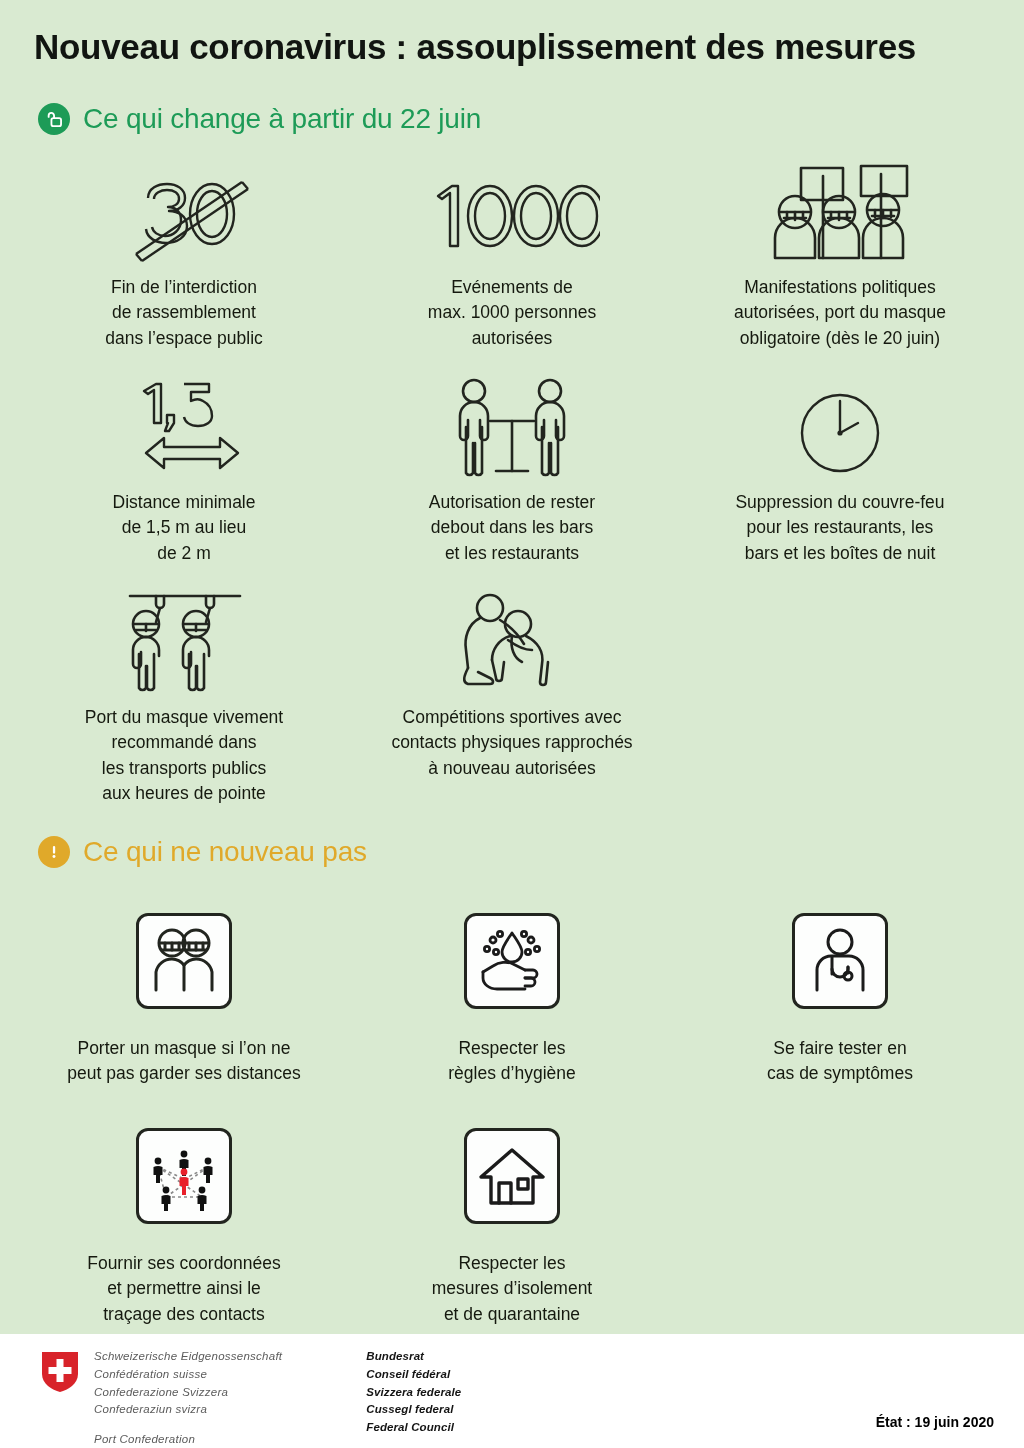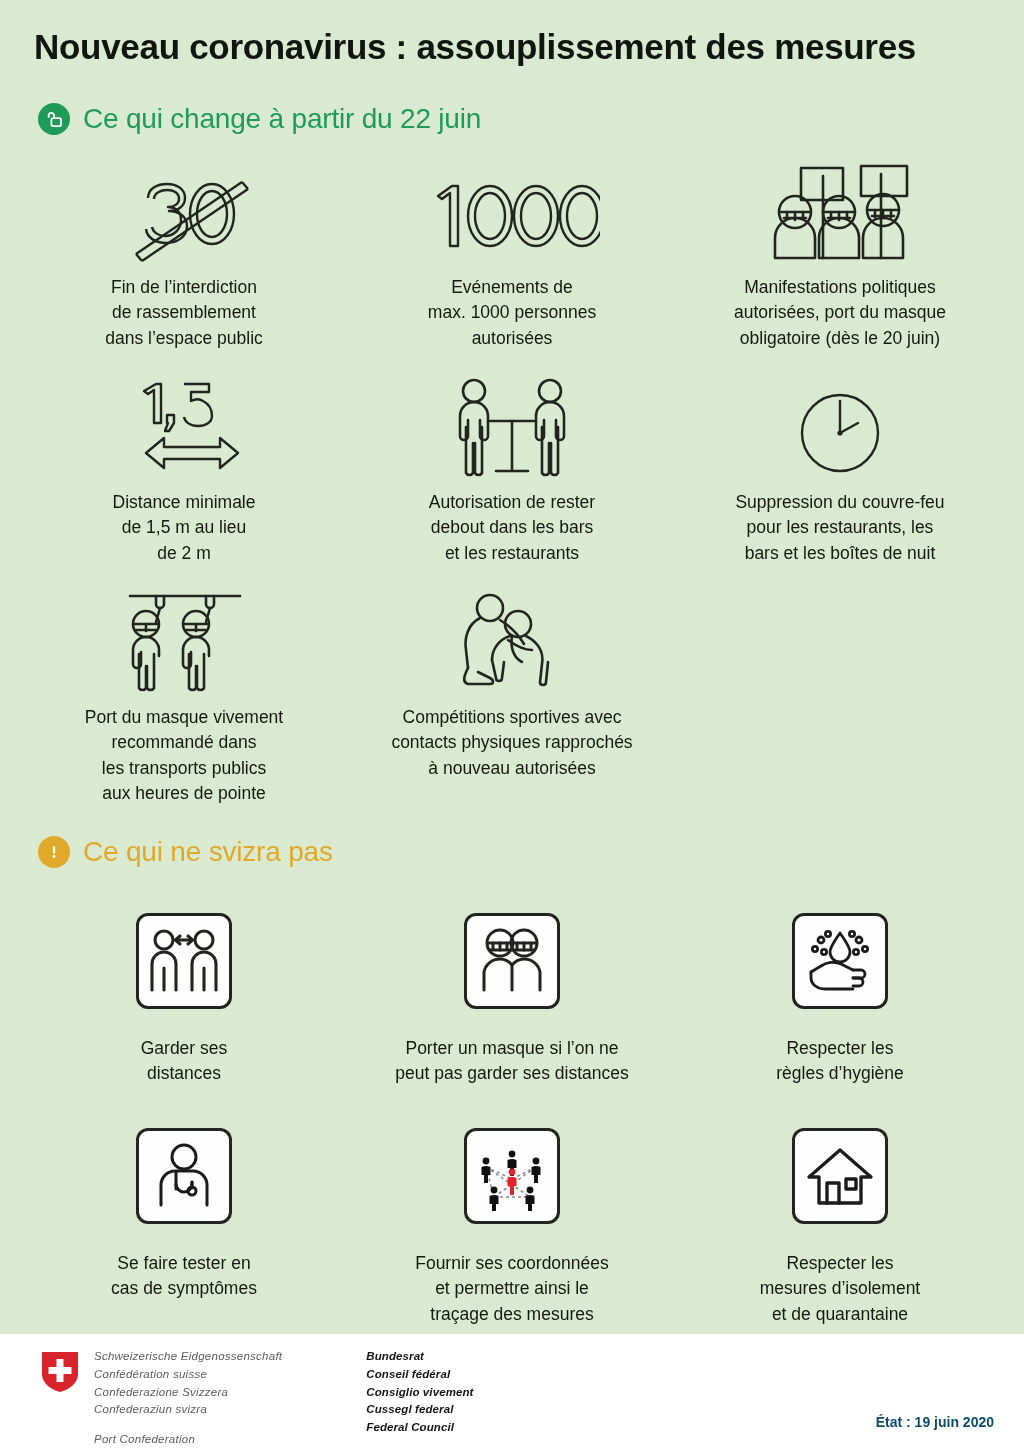--- a/index.html
+++ b/index.html
@@ -152,21 +152,21 @@
     letter-spacing: 0.1px;
     margin-left: 70px;
     white-space: nowrap;
   }
   .status-date {
     position: absolute;
     right: 30px;
     bottom: 18px;
     font-size: 14px;
     font-weight: bold;
-    color: #0c4a6e;
+    color: #000000;
   }
 </style>
 </head>
 <body>
 
 <div class="poster">
 
   <div class="title">Nouveau coronavirus : assouplissement des mesures</div>
 
   <div class="section-head" id="sec-change">
@@ -377,44 +377,25 @@
 
   </div>
 
   <div class="section-head" id="sec-nochange">
     <span class="badge">
       <svg width="22" height="22" viewBox="0 0 24 24">
         <rect x="10.8" y="5.4" width="2.5" height="8.4" rx="1.2" fill="#ffffff"></rect>
         <circle cx="12" cy="17" r="1.6" fill="#ffffff"></circle>
       </svg>
     </span>
-    <span class="head-text">Ce qui ne svizra pas</span>
+    <span class="head-text">Ce qui ne nouveau pas</span>
   </div>
 
   <div class="grid" id="grid-nochange">
 
-    <div class="cell">
-      <div class="icon-box">
-        <div class="tile">
-          <svg width="70" height="66" viewBox="0 0 70 66" fill="none" stroke="#22251f" stroke-width="3.1" stroke-linejoin="round" stroke-linecap="round">
-            <circle cx="15" cy="12" r="9"></circle>
-            <circle cx="55" cy="12" r="9"></circle>
-            <path d="M27 12 H43"></path>
-            <path d="M31 8 L26.5 12 L31 16"></path>
-            <path d="M39 8 L43.5 12 L39 16"></path>
-            <path d="M3 62 V36 a12 12 0 0 1 24 0 v26"></path>
-            <path d="M15 40 V62"></path>
-            <path d="M43 62 V36 a12 12 0 0 1 24 0 v26"></path>
-            <path d="M55 40 V62"></path>
-          </svg>
-        </div>
-      </div>
-      <div class="caption" style="white-space:pre-line">Garder ses
-distances</div>
-    </div>
 
     <div class="cell">
       <div class="icon-box">
         <div class="tile">
           <svg width="70" height="66" viewBox="0 0 70 66" fill="none" stroke="#22251f" stroke-width="3" stroke-linejoin="round" stroke-linecap="round">
             <circle cx="23" cy="15" r="13"></circle>
             <path d="M11 15 h24"></path>
             <path d="M13 22 h20"></path>
             <path d="M16 15 v6 M23 15 v7 M30 15 v6"></path>
             <circle cx="47" cy="15" r="13"></circle>
@@ -501,21 +482,21 @@
             </g>
             <g fill="#e8202a">
               <circle cx="38" cy="31" r="3.4"></circle>
               <path d="M33.5 37 q4.5 -2 9 0 l0 8 -2.5 0 0 9 -4 0 0 -9 -2.5 0 z"></path>
             </g>
           </svg>
         </div>
       </div>
       <div class="caption" style="white-space:pre-line">Fournir ses coordonnées
 et permettre ainsi le
-traçage des mesures</div>
+traçage des contacts</div>
     </div>
 
     <div class="cell">
       <div class="icon-box">
         <div class="tile">
           <svg width="70" height="62" viewBox="0 0 70 62" fill="none" stroke="#1b1b1b" stroke-width="3.4" stroke-linejoin="round" stroke-linecap="round">
             <path d="M4 32 L35 5 L66 32 H56 V58 H14 V32 Z"></path>
             <path d="M22 58 V38 h12 v20"></path>
             <rect x="41" y="34" width="10" height="10"></rect>
           </svg>
@@ -540,21 +521,21 @@
         <div>Schweizerische Eidgenossenschaft</div>
         <div>Confédération suisse</div>
         <div>Confederazione Svizzera</div>
         <div>Confederaziun svizra</div>
         <span class="gap"></span>
         <div>Port Confederation</div>
       </div>
       <div class="council">
         <div>Bundesrat</div>
         <div>Conseil fédéral</div>
-        <div>Consiglio vivement</div>
+        <div>Svizzera federale</div>
         <div>Cussegl federal</div>
         <div>Federal Council</div>
       </div>
     </div>
     <div class="status-date">État : 19 juin 2020</div>
   </div>
 
 </div>
 
 </body></html>

